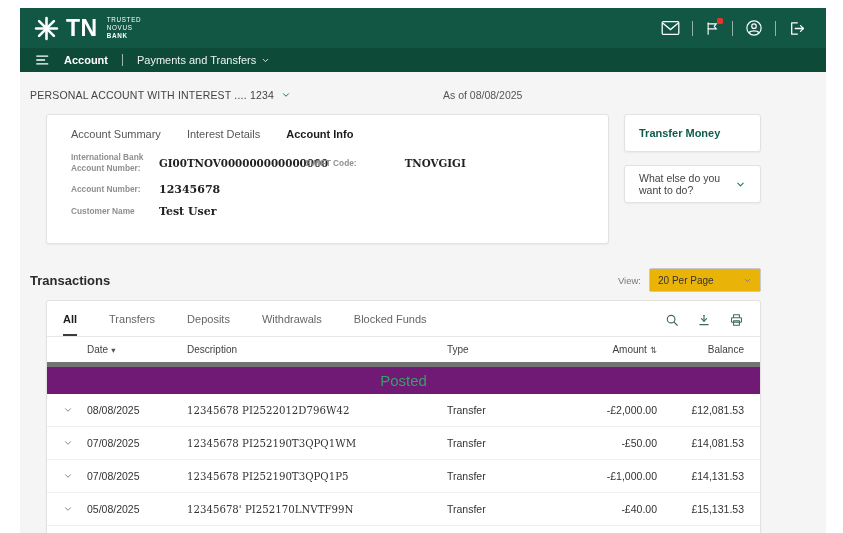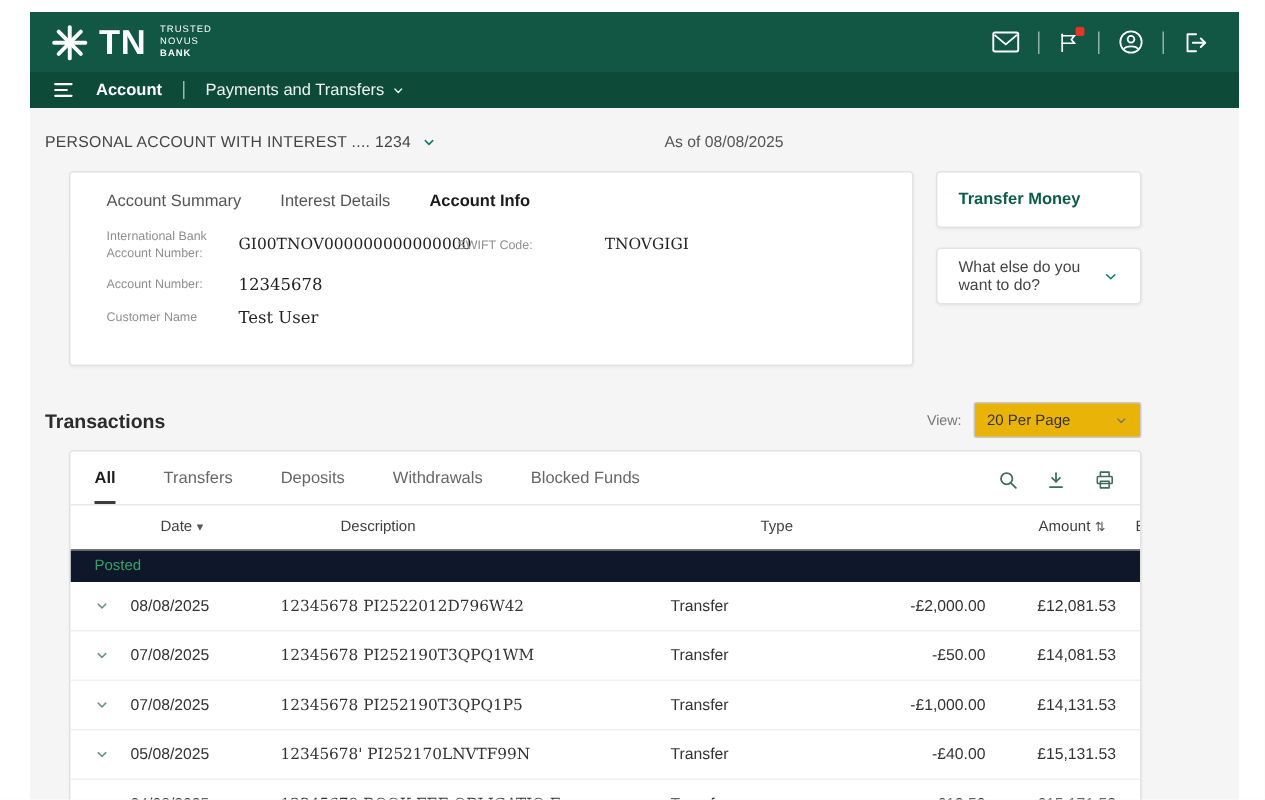--- a/index.html
+++ b/index.html
@@ -41,21 +41,21 @@
   .sel-chevron { color:#0d7a5f; display:flex; }
   .asof { position:absolute; left:413px; font-size:10.5px; color:#555; }
 
   .cards-row { display:flex; margin:0 65px 0 26px; gap:15px; align-items:flex-start; }
   .card { background:#fff; border:1px solid #e2e2e2; border-radius:3px;
           box-shadow:0 1px 2px rgba(0,0,0,.05); }
   .account-card { width:563px; height:130px; }
   .acct-tabs { display:flex; gap:26px; padding:13px 24px 9px; }
   .acct-tab { font-size:11px; color:#555; cursor:pointer; }
   .acct-tab.active { color:#1c1c1c; font-weight:bold; }
-  .acct-fields { padding:3px 24px 0; }
+  .acct-fields { padding:3px 24px 0;font-weight:bold; }
   .field-row { display:flex; align-items:center; margin-bottom:9px; }
   .field-label { width:88px; font-size:8.3px; color:#8f8f8f; line-height:1.3;
                  flex-shrink:0; }
   .field-value { font-family:"DejaVu Serif", serif; font-size:11px; color:#222; }
   .iban-value { width:138px; flex-shrink:0; font-size:10.3px; }
   .swift-label { font-size:8.3px; color:#8f8f8f; margin-left:8px; flex-shrink:0; }
   .swift-value { font-family:"DejaVu Serif", serif; font-size:10.3px;
                  color:#222; margin-left:48px; }
 
   .side-col { flex:1; display:flex; flex-direction:column; gap:13px; }
@@ -82,26 +82,26 @@
   .filter-tabs { display:flex; gap:32px; }
   .filter-tab { font-size:11px; color:#666; padding-bottom:9px; cursor:pointer;
                 border-bottom:2px solid transparent; }
   .filter-tab.active { color:#1d1d1d; font-weight:bold; border-bottom-color:#3c3c3c; }
   .table-icons { margin-left:auto; display:flex; gap:18px; padding-bottom:9px;
                  color:#3e6b5b; align-items:center; }
   .table-icons .ic { display:flex; cursor:pointer; }
 
   .tx-grid { display:grid; grid-template-columns:24px 100px 260px 112px 98px 1fr;
              align-items:center; padding:0 16px; }
-  .th-row { height:30px; border-bottom:1px solid #737373; font-size:10px; color:#3f3f3f;gap:20px; }
+  .th-row { height:30px; border-bottom:5px solid #737373; font-size:10px; color:#3f3f3f; }
   .sort-glyph { font-family:"DejaVu Sans", sans-serif; font-size:8.5px; color:#555;
                 margin-left:3px; }
   .col-right { text-align:right; }
-  .posted-row { background:#0f172a; padding:5px 16px 5px 16px; font-size:10px;
-                color:#35a06a; }
+  .posted-row { background:#701a75; padding:5px 16px 5px 16px; font-size:15px;
+                color:#35a06a;text-align:center; }
   .tx-row { height:33px; border-bottom:1px solid #efefef; font-size:10.5px;
             color:#333; cursor:pointer; }
   .row-chevron { color:#6d9488; display:flex; }
   .cell-desc { font-family:"DejaVu Serif", serif; font-size:10.2px;
                white-space:nowrap; overflow:hidden; }
 </style>
 </head>
 <body>
 
 <div class="app">

